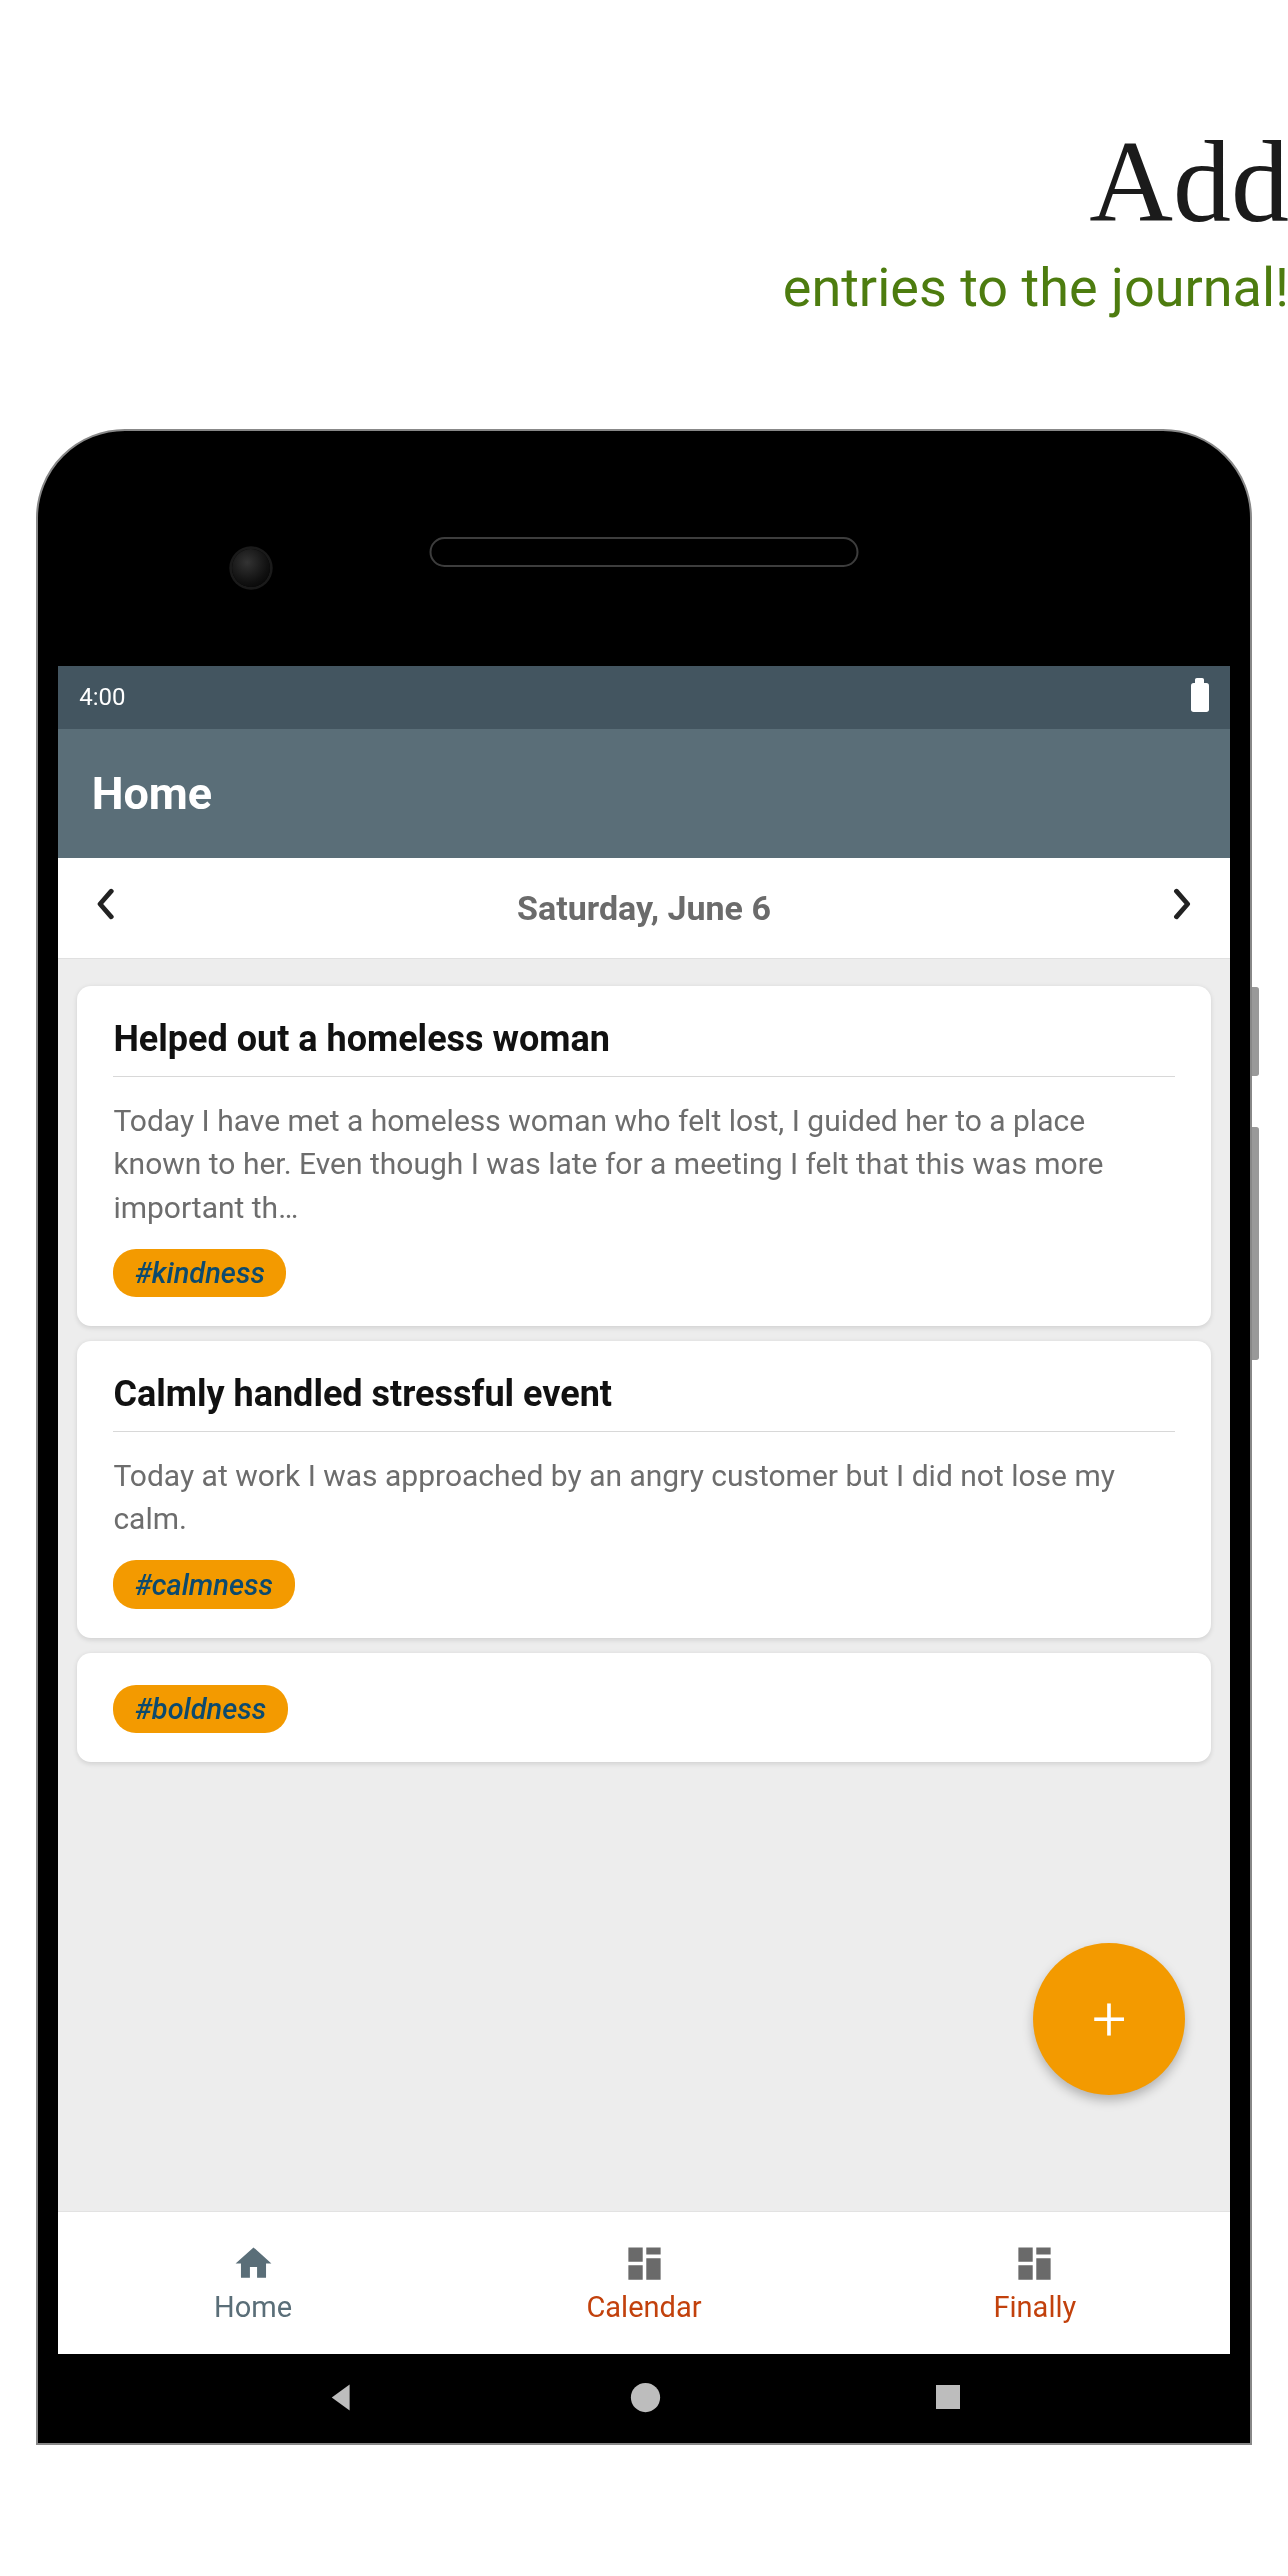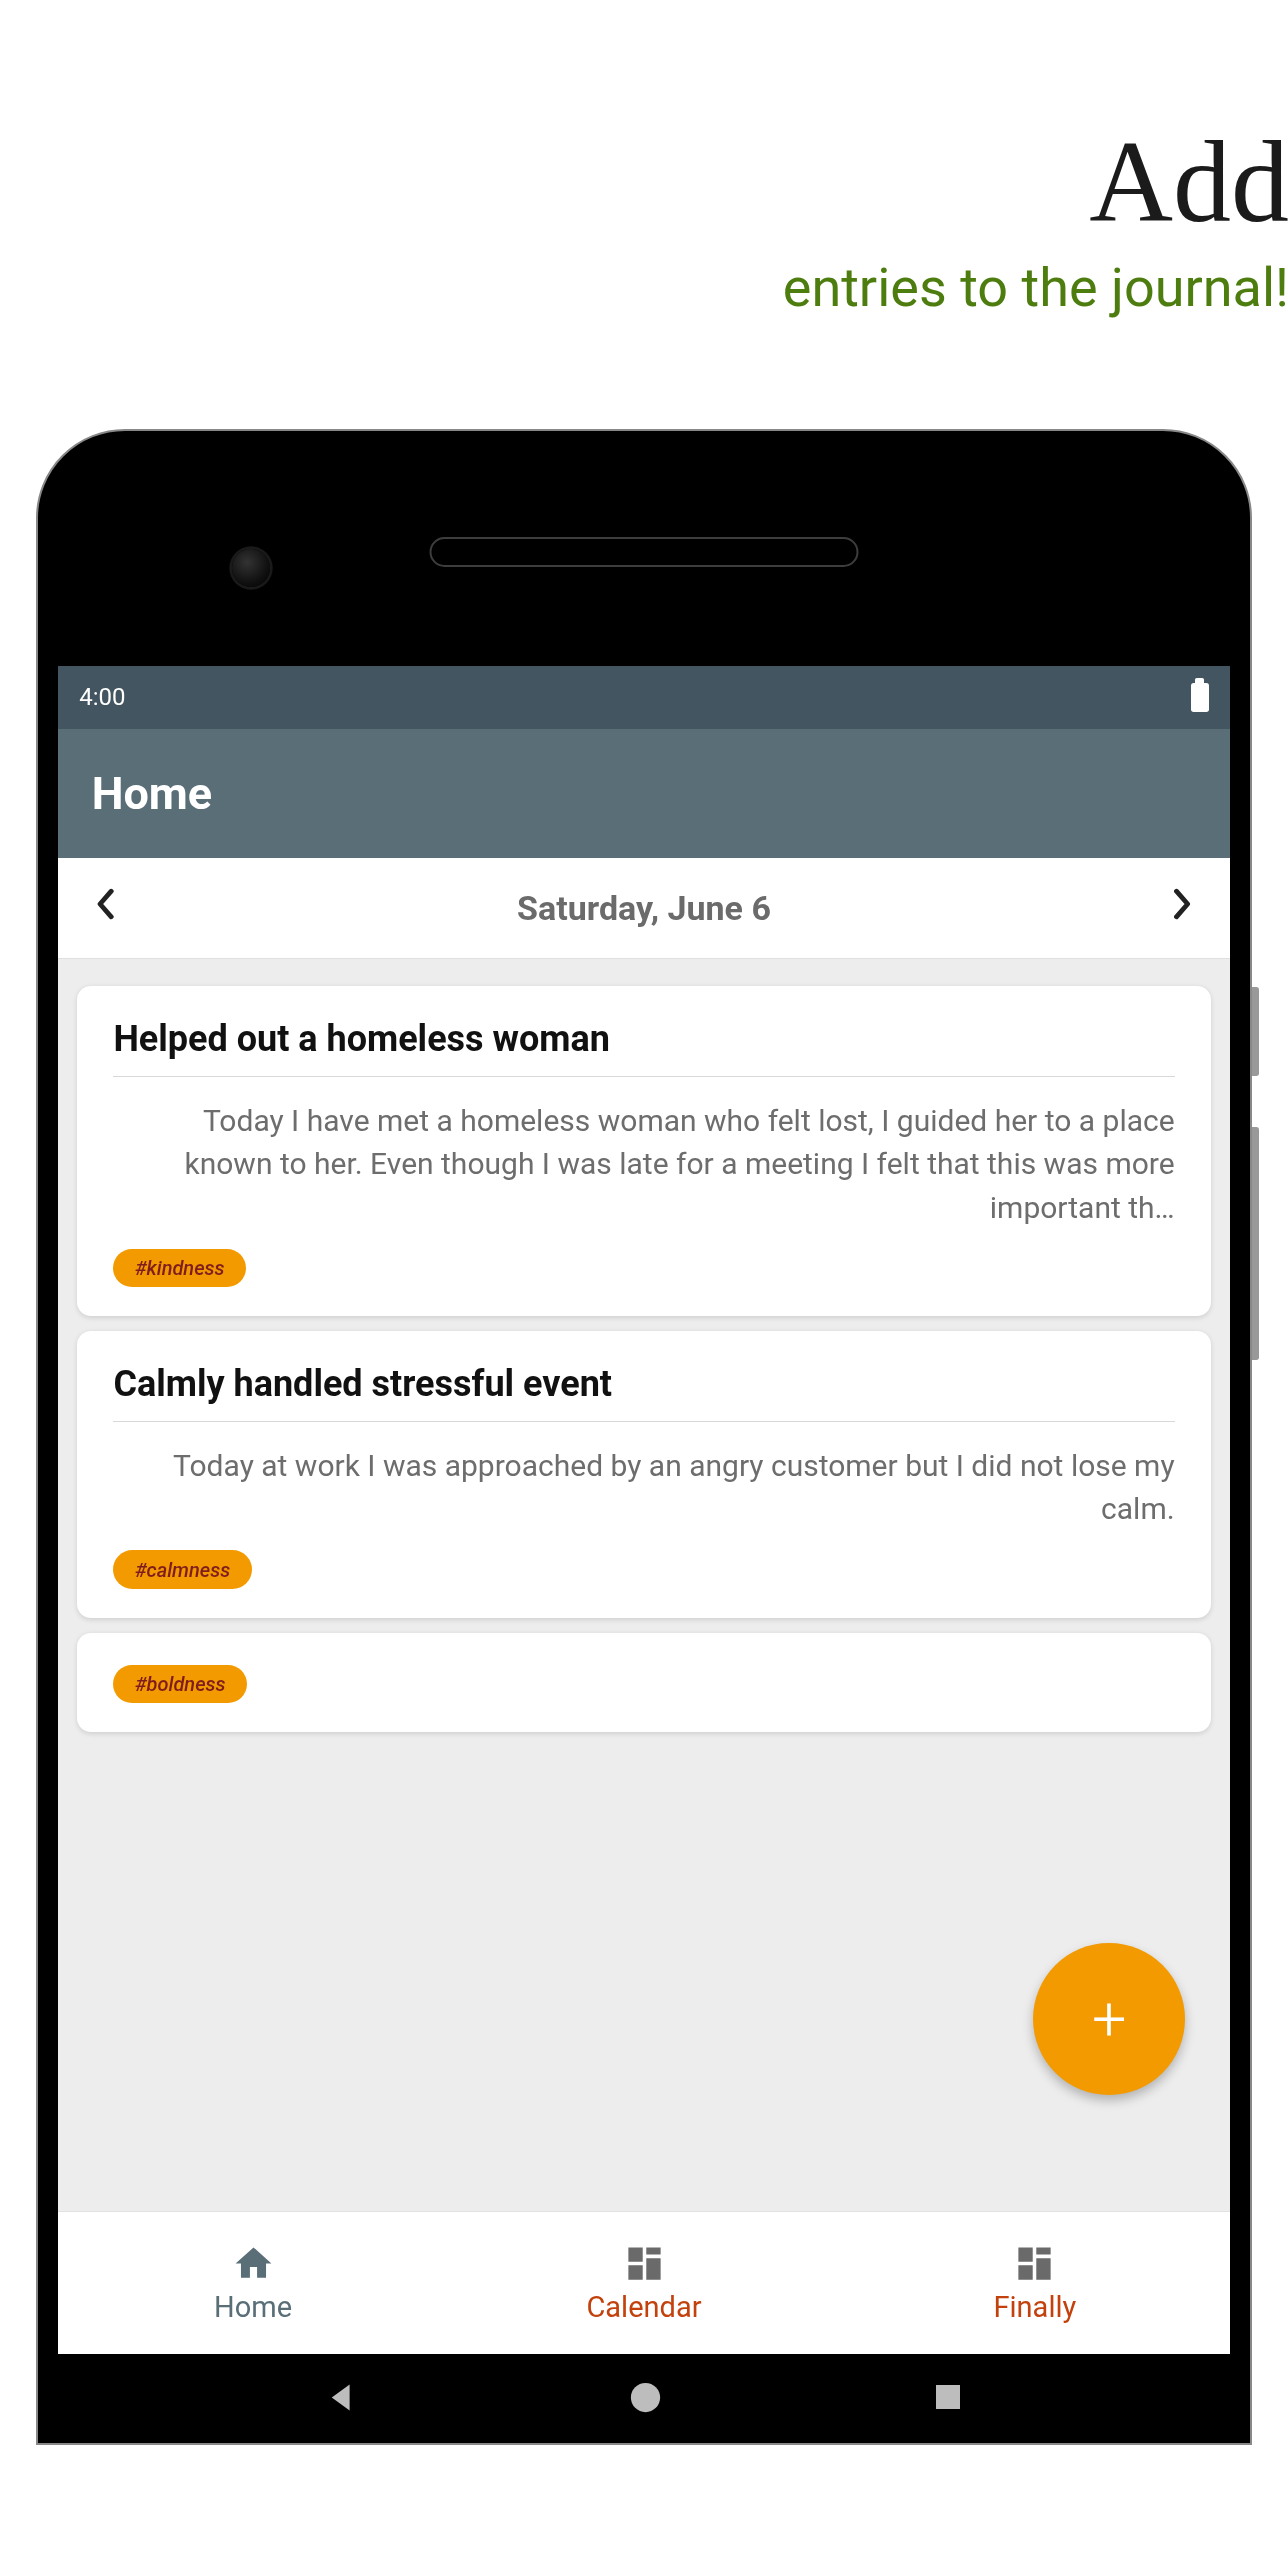--- a/index.html
+++ b/index.html
@@ -32,22 +32,22 @@
 
 .date-nav { background:#fff; display:flex; align-items:center; justify-content:space-between; padding:23px 27px; border-bottom:0.9px solid #e0e0e0; box-shadow:0 1.8px 3.6px rgba(0,0,0,0.06);gap:46px; }
 .date-nav .arrow { font-size:32px; font-weight:700; color:#333; padding:7.2px 10.7px; cursor:pointer; }
 .date-nav .date { font-size:34px; font-weight:700; color:#6b6b6b; }
 
 
 .content { background:#ededed; padding:27px 19.7px 179px; min-height:1252px; position:relative; }
 .card { background:#fff; border-radius:14px; box-shadow:0 1.8px 5.4px rgba(0,0,0,0.12); padding:32px 36px 29px; margin-bottom:15px; }
 .card h3 { font-size:36px; font-weight:700; color:#111; margin-bottom:16px; }
 .card hr { border:none; border-top:0.9px solid #d8d8d8; margin-bottom:21.5px; }
-.card p { font-size:30px; line-height:1.45; color:#6d6d6d; margin-bottom:19.7px; display:-webkit-box; -webkit-line-clamp:3; -webkit-box-orient:vertical; overflow:hidden;text-align:right; }
-.tag { display:inline-block; background:#f39a00; color:#7f1d1d; font-style:italic; font-size:20px; font-weight:500; padding:7.2px 21.5px; border-radius:23px; }
+.card p { font-size:30px; line-height:1.45; color:#6d6d6d; margin-bottom:19.7px; display:-webkit-box; -webkit-line-clamp:3; -webkit-box-orient:vertical; overflow:hidden; }
+.tag { display:inline-block; background:#f39a00; color:#0c4a6e; font-style:italic; font-size:29px; font-weight:500; padding:7.2px 21.5px; border-radius:23px; }
 
 
 .fab { position:absolute; right:45px; bottom:116px; width:152px; height:152px; border-radius:50%; background:#f39a00; box-shadow:0 5.4px 10.7px rgba(0,0,0,0.25); display:flex; align-items:center; justify-content:center; color:#fff; font-size:61px; font-weight:300; }
 
 
 .bottom-nav { background:#fff; display:flex; height:143px; border-top:0.9px solid #e2e2e2; }
 .bottom-nav .item { flex:1; display:flex; flex-direction:column; align-items:center; justify-content:center; gap:5.4px; }
 .bottom-nav .item span.label { font-size:29px; color:#c2410c; }
 .bottom-nav .item.active span.label { color:#5a6e78; }
 .bottom-nav svg { width:43px; height:43px; }

